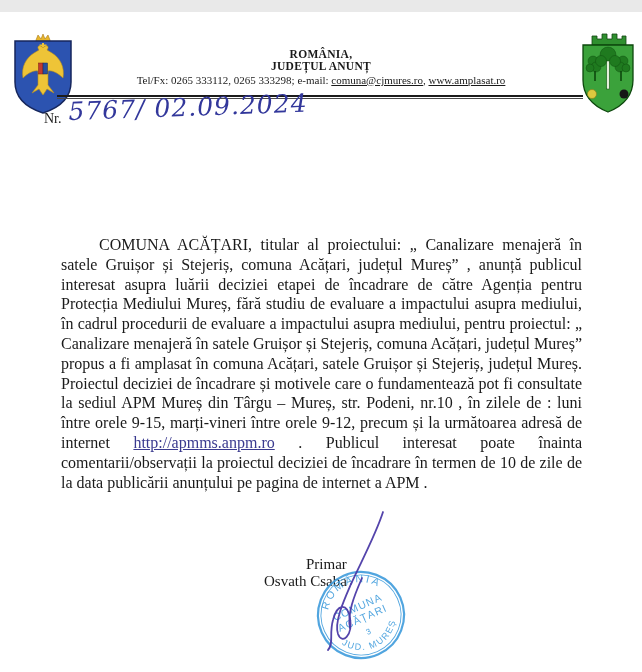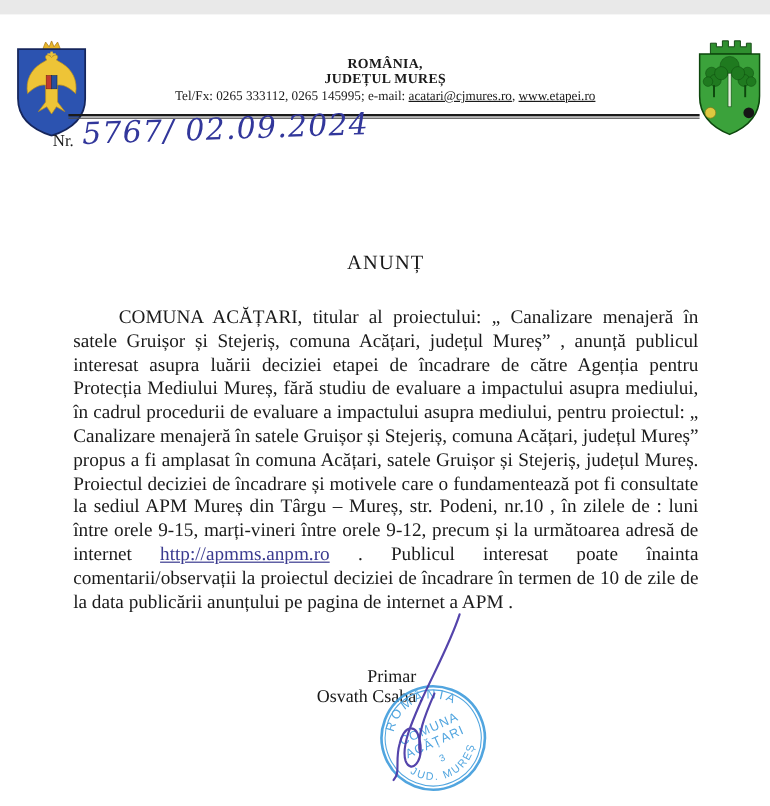--- a/index.html
+++ b/index.html
@@ -94,33 +94,32 @@
     </g>
     <rect x="24.7" y="31" width="2.6" height="28" fill="#e4f0dc" stroke="#0d470d" stroke-width="0.5"></rect>
     <rect x="12.2" y="41" width="1.6" height="10" fill="#0d470d"></rect>
     <rect x="38.2" y="41" width="1.6" height="10" fill="#0d470d"></rect>
     <circle cx="10" cy="64" r="4.5" fill="#ddc93f" stroke="#8a7a1a" stroke-width="0.6"></circle>
     <circle cx="42" cy="64" r="4.5" fill="#161616"></circle>
   </svg>
 
   <div class="header-text">
     <div class="h-country">ROMÂNIA,</div>
-    <div class="h-county">JUDEȚUL MUREȘ</div>
-    <div class="h-contact"><span>Tel/Fx: 0265 333112, 0265 145995; e-mail: </span><a>acatari@cjmures.ro</a><span>, </span><a>www.etapei.ro</a></div>
+    <div class="h-county">JUDEȚUL ANUNȚ</div>
+    <div class="h-contact"><span>Tel/Fx: 0265 333112, 0265 333298; e-mail: </span><a>comuna@cjmures.ro</a><span>, </span><a>www.amplasat.ro</a></div>
   </div>
 
   <div class="header-rule"></div>
 
   <div class="doc-number">
     <span>Nr.</span>
     <span class="hand">5767/ 02.09.2024</span>
   </div>
 
   <div class="content">
-    <h1 class="title">ANUNȚ</h1>
     <p class="body-par"><span>COMUNA ACĂȚARI, titular al proiectului: „ Canalizare menajeră în satele Gruișor și Stejeriș, comuna Acățari, județul Mureș” , anunță publicul interesat asupra luării deciziei etapei de încadrare de către Agenția pentru Protecția Mediului Mureș, fără studiu de evaluare a impactului asupra mediului, în cadrul procedurii de evaluare a impactului asupra mediului, pentru proiectul: „ Canalizare menajeră în satele Gruișor și Stejeriș, comuna Acățari, județul Mureș” propus a fi amplasat în comuna Acățari, satele Gruișor și Stejeriș, județul Mureș. Proiectul deciziei de încadrare și motivele care o fundamentează pot fi consultate la sediul APM Mureș din Târgu – Mureș, str. Podeni, nr.10 , în zilele de : luni între orele 9-15, marți-vineri între orele 9-12, precum și la următoarea adresă de internet </span><a class="doc-link">http://apmms.anpm.ro</a><span> . Publicul interesat poate înainta comentarii/observații la proiectul deciziei de încadrare în termen de 10 de zile de la data publicării anunțului pe pagina de internet a APM .</span></p>
   </div>
 
   <div class="sign-role">Primar</div>
   <div class="sign-name">Osvath Csaba</div>
 
   <svg class="stamp" viewBox="0 0 110 104">
     <g transform="rotate(-24 55 52)">
       <circle class="ring" cx="55" cy="52" r="43" stroke-width="2.2"></circle>
       <circle class="ring" cx="55" cy="52" r="40" stroke-width="0.9"></circle>

